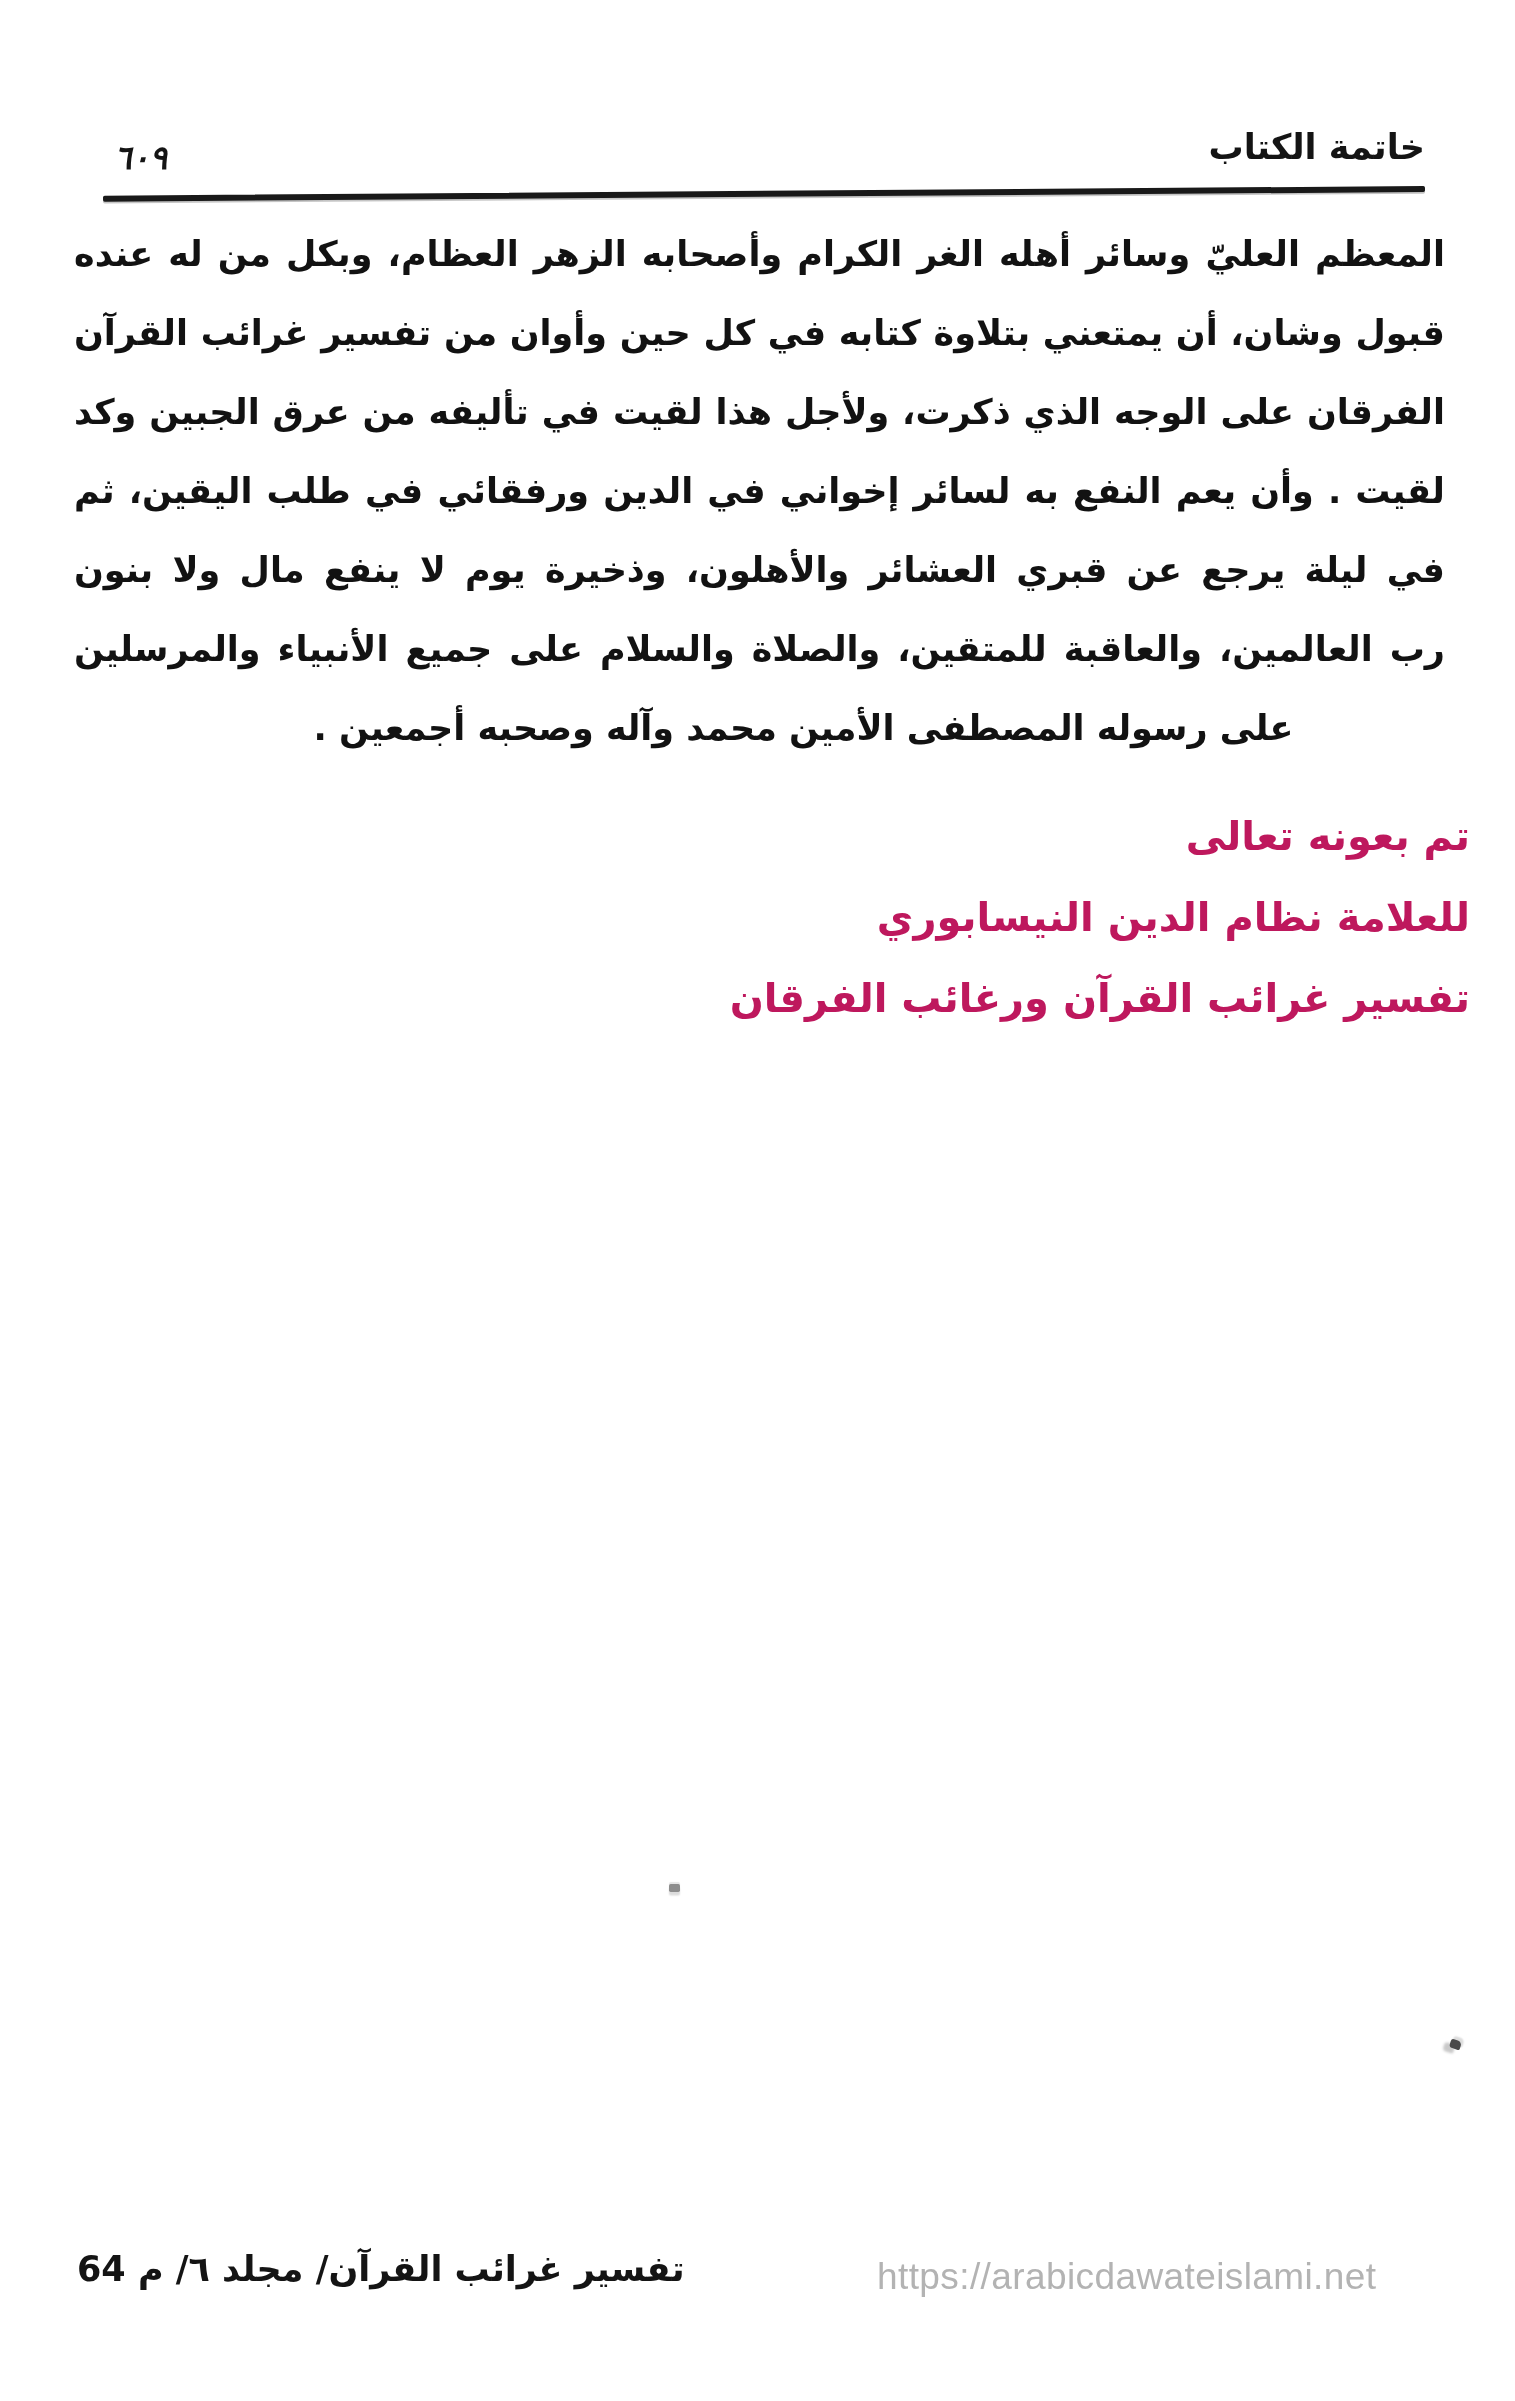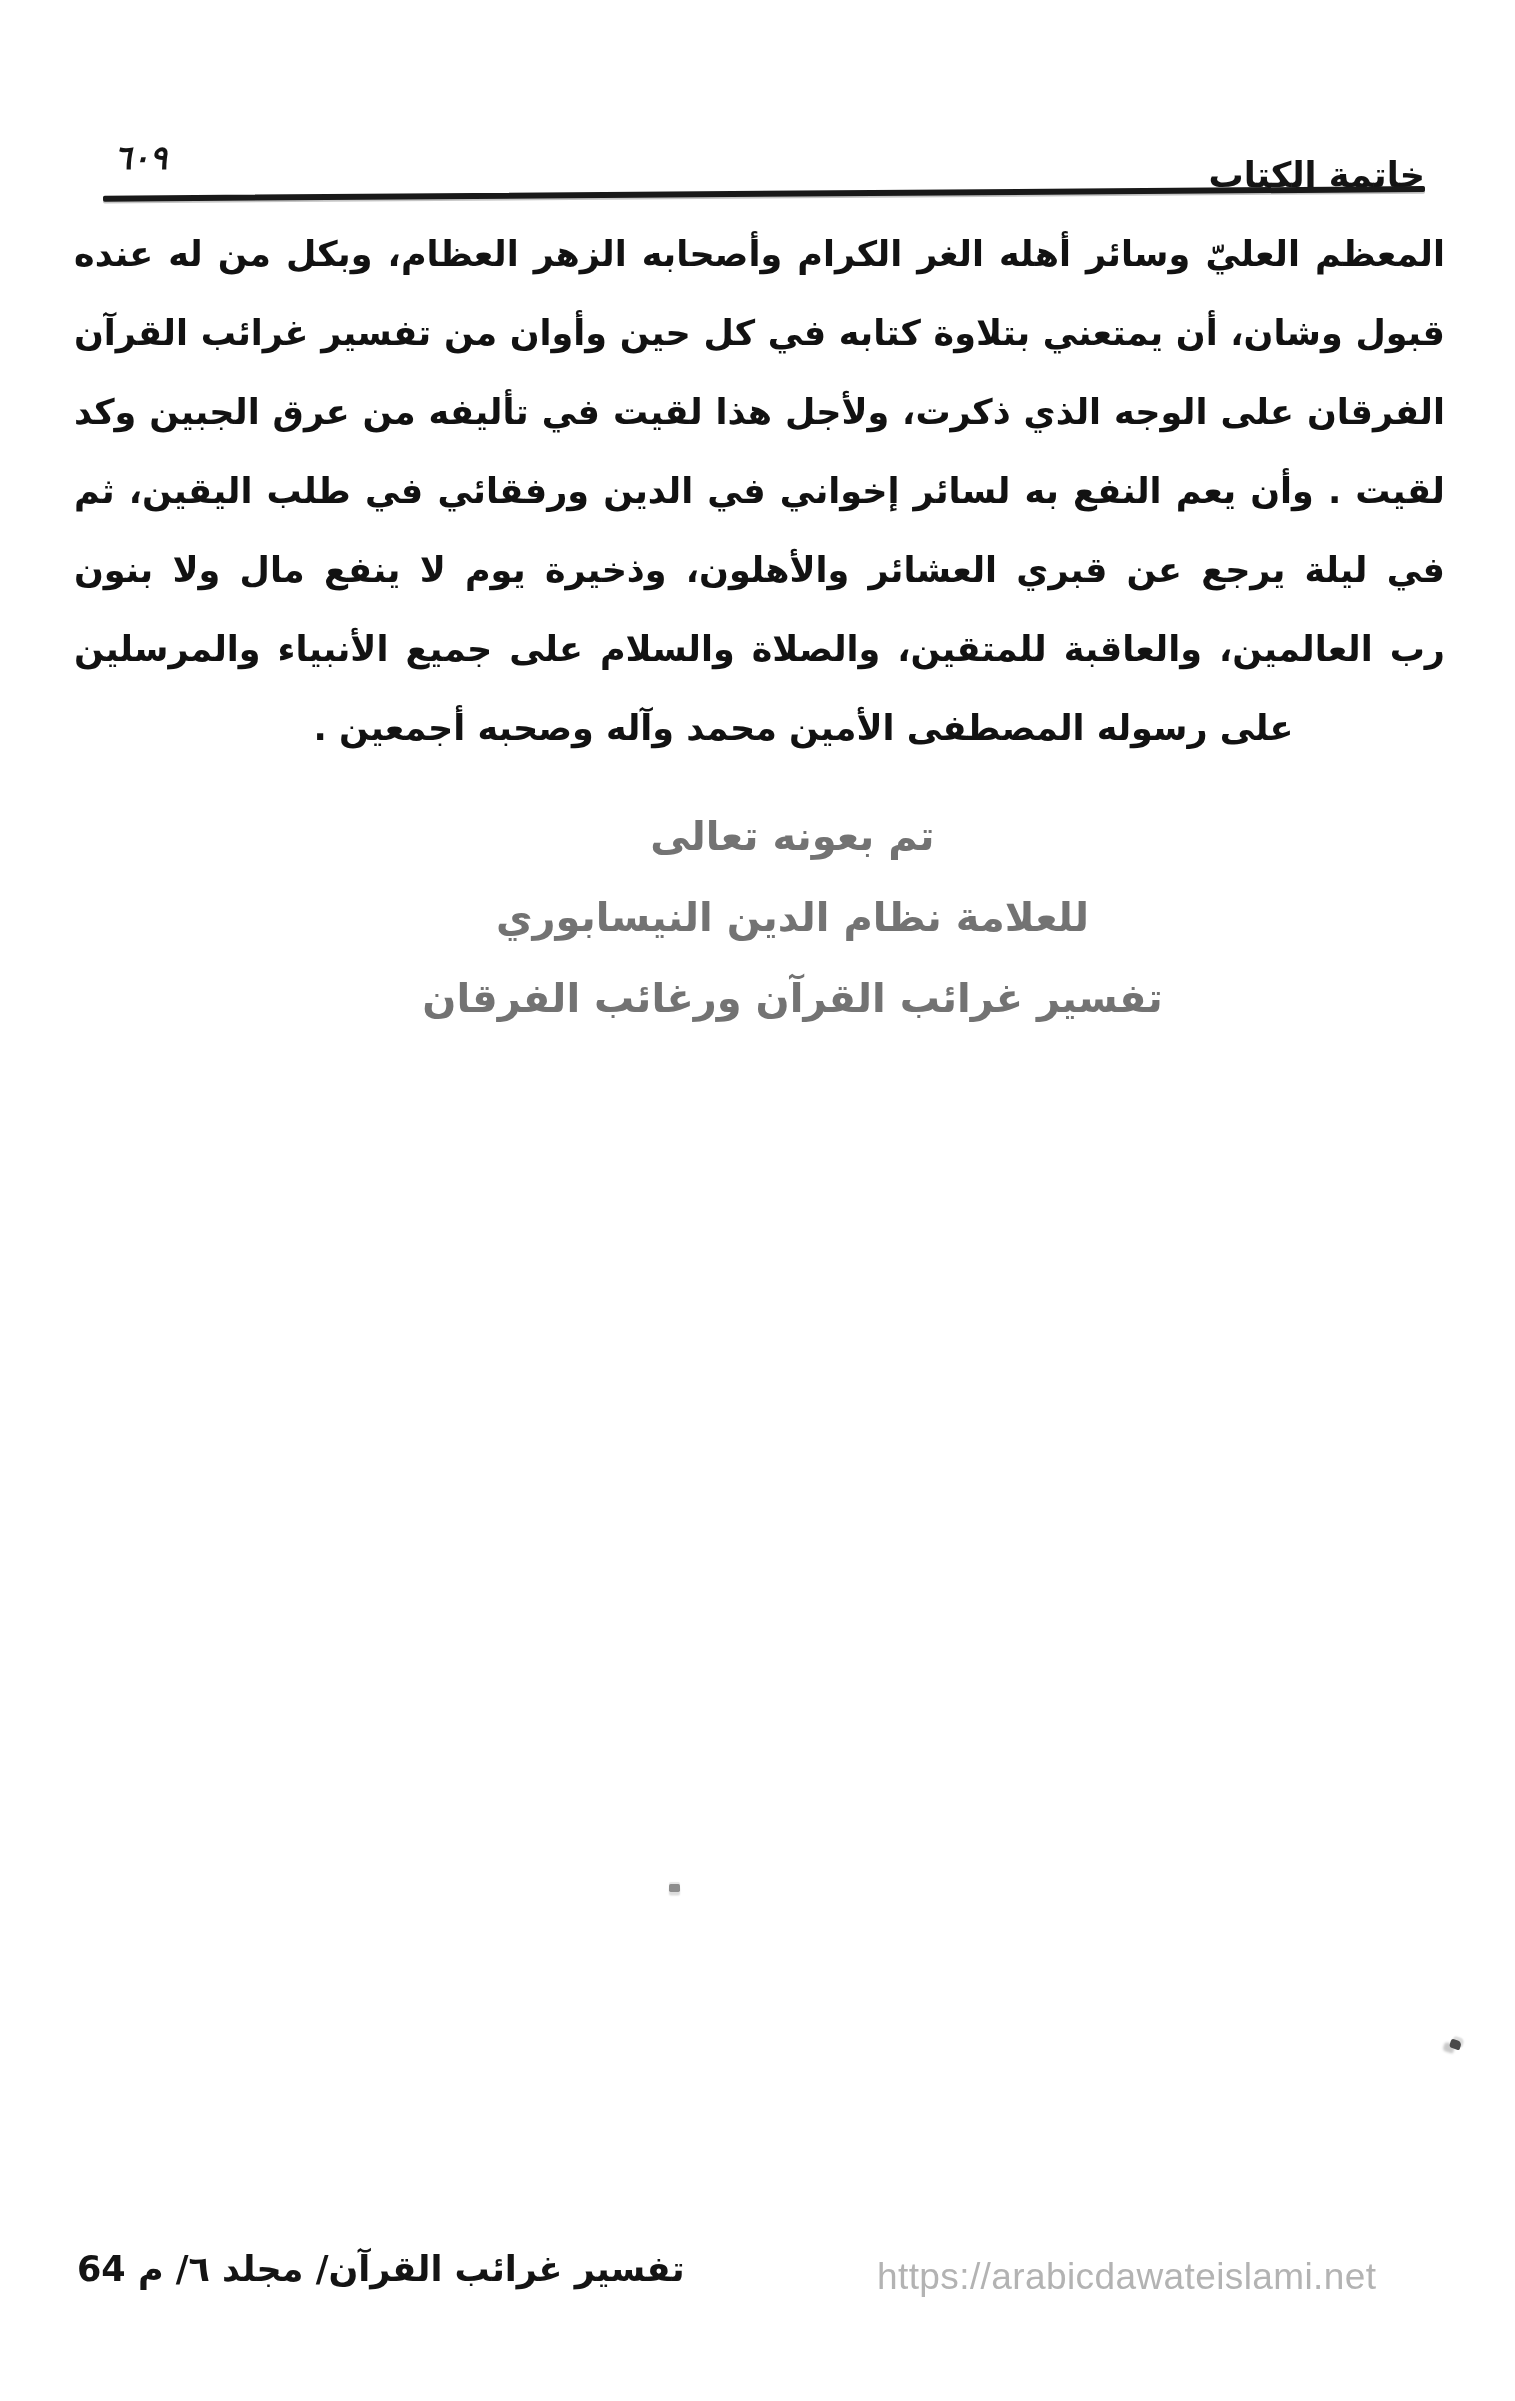--- a/index.html
+++ b/index.html
@@ -20,21 +20,20 @@
   .header-title {
     position: absolute;
     top: 127px;
     right: 91px;
     direction: rtl;
     font-size: 35px;
     font-weight: 700;
     letter-spacing: 0px;
     color: #141414;
     white-space: nowrap;
-    margin-top: 28px;
   }
   .page-number {
     position: absolute;
     top: 138px;
     left: 114px;
     direction: rtl;
     font-size: 33px;
     font-weight: 700;
     color: #141414;
     font-style: italic;
@@ -76,28 +75,28 @@
   }
   .body-line.last {
     text-align: left;
     text-align-last: center;
     transform: translateX(44px);
   }
   
   .colophon {
     position: absolute;
     top: 796px;
-    left: 74px;
+    left: 66px;
     width: 1371px;
     direction: rtl;
-    text-align: center;
+    text-align: right;
     font-size: 40px;
     font-weight: 700;
     line-height: 81px;
-    color: #737373;
+    color: #be185d;
     transform: translateX(33px);
   }
   
   .footer-ref {
     position: absolute;
     top: 2249px;
     left: 77px;
     direction: rtl;
     font-size: 35px;
     font-weight: 700;

